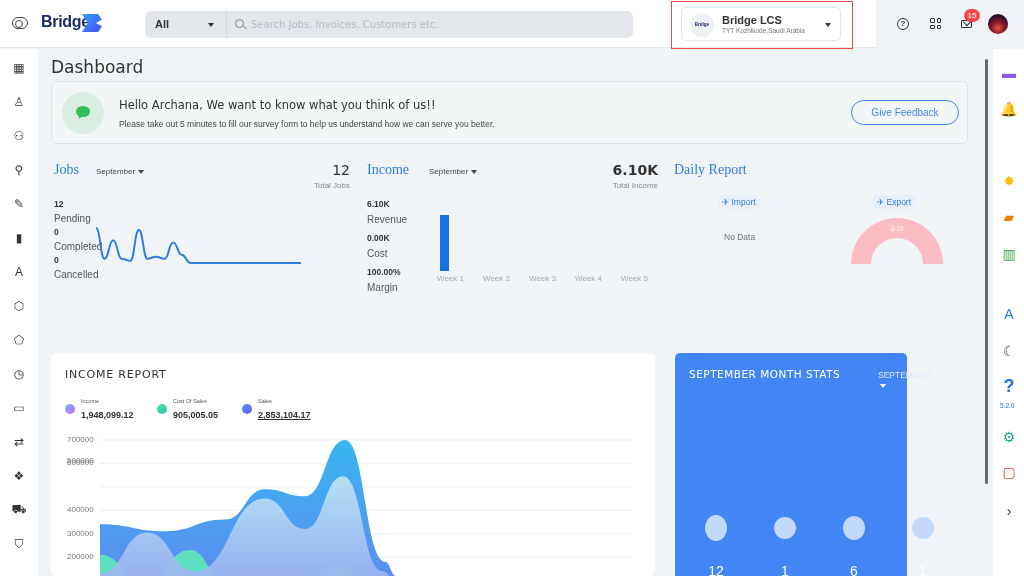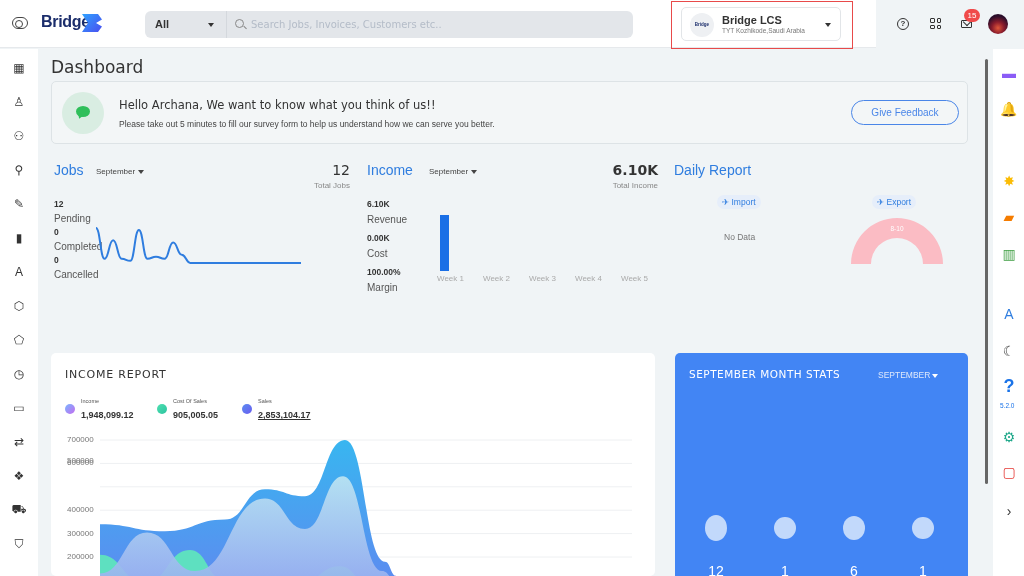--- a/index.html
+++ b/index.html
@@ -37,37 +37,37 @@
 .scroll-thumb{position:absolute;left:985px;top:59px;width:3px;height:425px;background:#666;border-radius:2px}
 .r-item{position:absolute;left:1000px;width:18px;height:18px;display:flex;align-items:center;justify-content:center;font-size:14px}
 .page-title{position:absolute;left:51px;top:57px;font-size:17px;color:#333;font-family:"DejaVu Sans",sans-serif}
 .feedback{position:absolute;left:51px;top:81px;width:917px;height:63px;border:1px solid #dde3e6;border-radius:5px;background:#f3f6f7}
 .fb-circle{position:absolute;left:10px;top:10px;width:42px;height:42px;border-radius:50%;background:#d9ede2}
 .fb-bubble{position:absolute;left:14px;top:14px;width:14px;height:11px;border-radius:50%;background:#2fbf5a}
 .fb-bubble::after{content:"";position:absolute;left:1px;top:8px;width:0;height:0;border-left:3px solid transparent;border-right:3px solid transparent;border-top:5px solid #2fbf5a;transform:rotate(20deg)}
 .fb-title{position:absolute;left:67px;top:16px;font-size:11.5px;color:#333;font-family:"DejaVu Sans",sans-serif}
 .fb-sub{position:absolute;left:67px;top:37px;font-size:8.5px;color:#444}
 .fb-btn{position:absolute;left:799px;top:18px;width:108px;height:25px;border:1px solid #4a86e8;border-radius:13px;background:transparent;color:#4a86e8;font-size:10px;font-family:"Liberation Sans",sans-serif;cursor:pointer}
-.sec-title{position:absolute;font-size:14px;color:#2f7ddf;font-family:Liberation Sans, sans-serif}
+.sec-title{position:absolute;font-size:14px;color:#2f7ddf;font-family:Liberation Serif, serif}
 .sec-sel{position:absolute;font-size:8px;color:#444}
 .sec-sel .caret{border-top-color:#444;margin-left:3px}
 .big-num{position:absolute;font-size:14px;color:#333;text-align:right;font-family:"DejaVu Sans",sans-serif}
 .big-lbl{position:absolute;font-size:8px;color:#888;text-align:right}
 .stat-num{position:absolute;font-size:8.5px;font-weight:bold;color:#333}
 .stat-lbl{position:absolute;font-size:10px;color:#555}
 .week-lbl{position:absolute;top:274px;font-size:8px;color:#aaa}
 .dr-btn{position:absolute;font-size:8.5px;color:#2f7ddf;background:#e6eefa;border-radius:8px;padding:2px 5px}
 .nodata{position:absolute;left:724px;top:232px;font-size:8.5px;color:#777}
 .card{position:absolute;background:#fff;border-radius:5px}
 .ir-title{position:absolute;left:65px;top:368px;font-size:11px;letter-spacing:0.8px;color:#333;font-family:"DejaVu Sans",sans-serif}
 .leg-dot{position:absolute;width:10px;height:10px;border-radius:50%}
 .leg-name{position:absolute;font-size:5.5px;color:#555}
 .leg-val{position:absolute;font-size:9px;font-weight:bold;color:#333}
 .ytick{position:absolute;left:67px;font-size:8px;color:#777}
-.stats-card{position:absolute;left:675px;top:353px;width:293px;height:223px;background:#4285f4;border-radius:5px 5px 0 0}
+.stats-card{position:absolute;left:675px;top:353px;width:232px;height:223px;background:#4285f4;border-radius:5px 5px 0 0}
 .sc-title{position:absolute;left:14px;top:15px;font-size:10.5px;color:#fff;letter-spacing:0.5px;font-family:"DejaVu Sans",sans-serif}
 .sc-sel{position:absolute;left:203px;top:17px;font-size:8.5px;color:#dfe9fb}
 .sc-sel .caret{border-top-color:#fff;margin-left:2px}
 .bubble{position:absolute;background:#c2d9fb;border-radius:50%}
 .sc-val{position:absolute;top:210px;font-size:14px;color:#fff;width:30px;text-align:center}
 </style>
 </head>
 <body>
 
 <div class="topbar">

